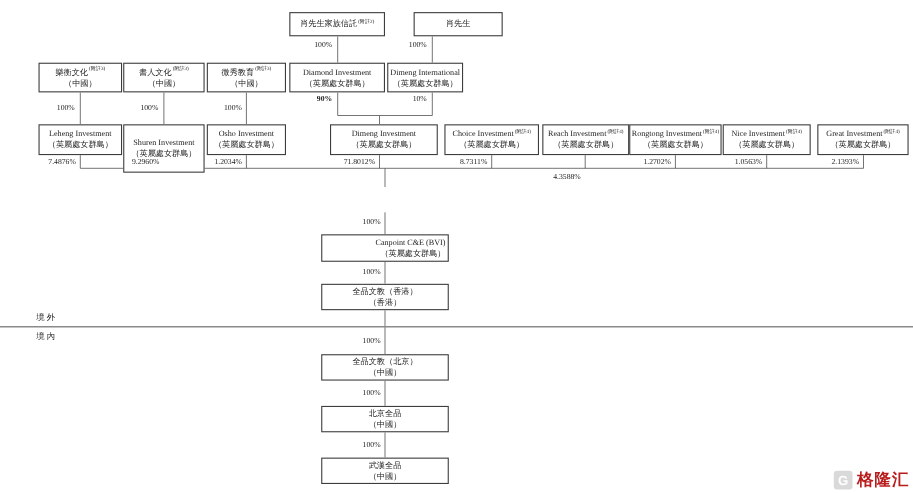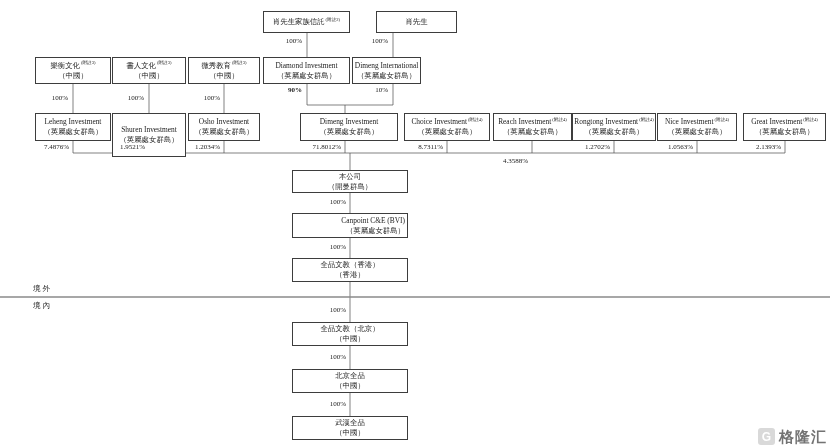--- a/index.html
+++ b/index.html
@@ -27,21 +27,21 @@
   .watermark{
     position:absolute;right:3px;bottom:3px;display:flex;align-items:center;
     gap:4px;font-family:"Liberation Sans","DejaVu Sans",sans-serif;
   }
   .wm-icon{
     width:17px;height:17px;border-radius:3px;background:#d9d9d9;color:#ffffff;
     font-weight:bold;font-size:12px;display:flex;align-items:center;
     justify-content:center;line-height:1;
   }
   .wm-text{
-    color:#737373;font-weight:bold;font-size:15px;line-height:1;
+    color:#b91c1c;font-weight:bold;font-size:15px;line-height:1;
     letter-spacing:1px;
   }
 </style>
 </head>
 <body>
 
 <div class="canvas">
 
   <svg class="wires" viewBox="0 0 830 448" xmlns="http://www.w3.org/2000/svg">
     <g stroke="#4a4a4a" stroke-width="0.7" fill="none">
@@ -148,33 +148,29 @@
   <div class="node" style="left:657px;top:113px;width:80px;height:28px;">
     <div class="nline"><span>Nice Investment</span><sup>(附註4)</sup></div>
     <div class="nline">（英屬處女群島）</div>
   </div>
   <div class="node" style="left:743px;top:113px;width:83px;height:28px;">
     <div class="nline"><span>Great Investment</span><sup>(附註4)</sup></div>
     <div class="nline">（英屬處女群島）</div>
   </div>
 
   <div class="pct" style="left:23px;top:144px;">7.4876%</div>
-  <div class="pct" style="left:99px;top:144px;">1.9521%</div>
+  <div class="pct" style="left:99px;top:144px;">9.2960%</div>
   <div class="pct" style="left:174px;top:144px;">1.2034%</div>
   <div class="pct" style="left:295px;top:144px;">71.8012%</div>
   <div class="pct" style="left:397px;top:144px;">8.7311%</div>
   <div class="pct" style="left:482px;top:158px;">4.3588%</div>
   <div class="pct" style="left:564px;top:144px;">1.2702%</div>
   <div class="pct" style="left:647px;top:144px;">1.0563%</div>
   <div class="pct" style="left:735px;top:144px;">2.1393%</div>
 
-  <div class="node" style="left:292px;top:170px;width:116px;height:23px;">
-    <div class="nline">本公司</div>
-    <div class="nline">（開曼群島）</div>
-  </div>
   <div class="pct" style="left:300px;top:199px;">100%</div>
 
   <div class="node" style="left:292px;top:213px;width:116px;height:25px;align-items:flex-end;">
     <div class="nline">Canpoint C&amp;E (BVI)</div>
     <div class="nline">（英屬處女群島）</div>
   </div>
   <div class="pct" style="left:300px;top:244px;">100%</div>
 
   <div class="node" style="left:292px;top:258px;width:116px;height:24px;">
     <div class="nline">全品文教（香港）</div>

